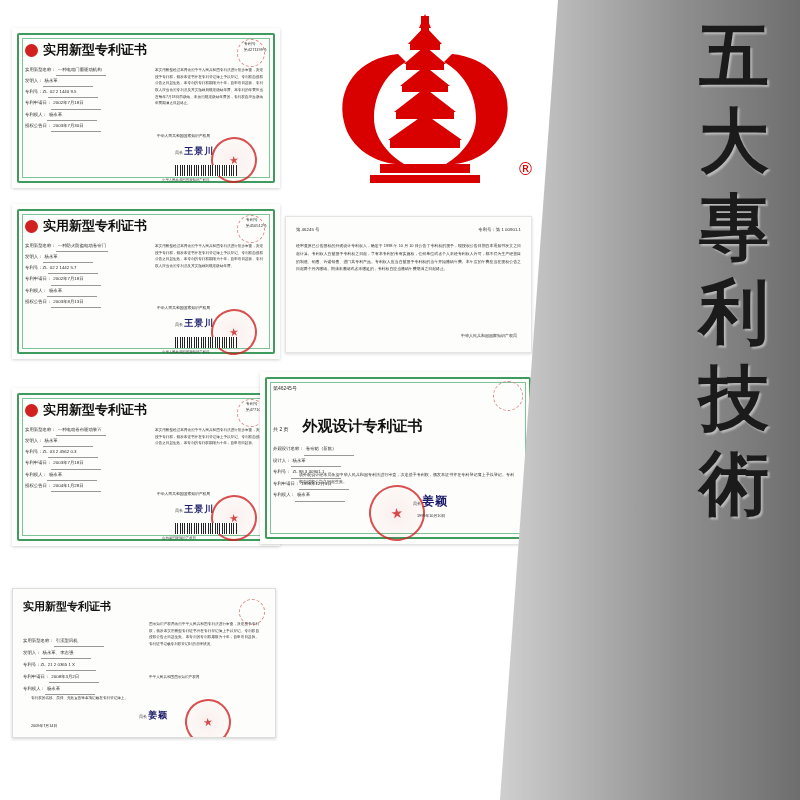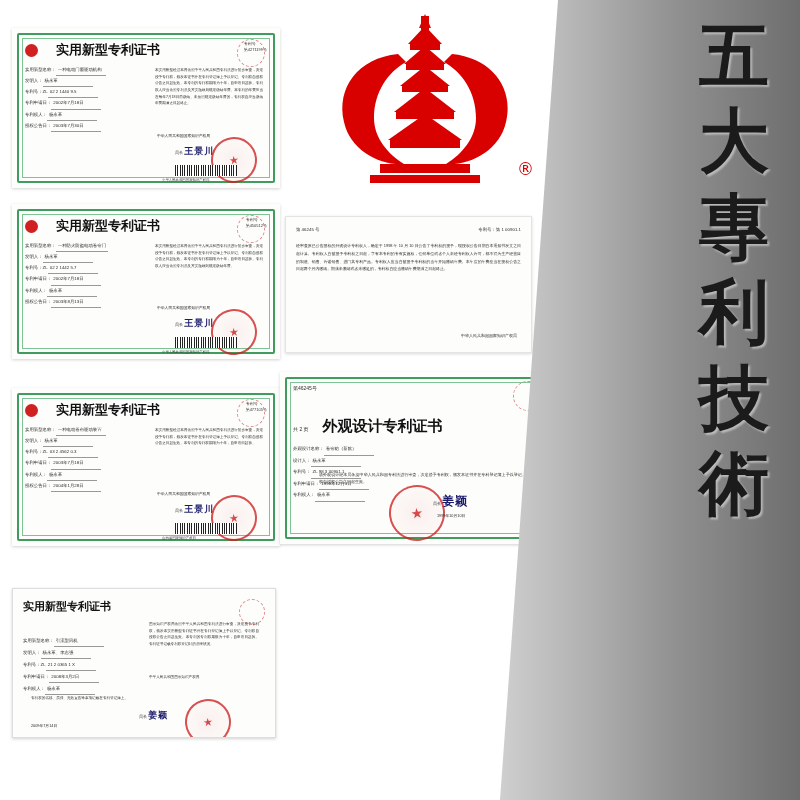--- a/index.html
+++ b/index.html
@@ -114,21 +114,21 @@
   }
   .cert-body {
     position: absolute;
     inset: 13px;
     color: #2a2a2a;
   }
 
   .cert-title {
     display: flex;
     align-items: center;
-    gap: 18px;
+    gap: 5px;
     font-family: "DejaVu Sans", "Liberation Sans", sans-serif;
     font-weight: bold;
     color: #111;
     white-space: nowrap;
   }
   .emblem-sm {
     width: 13px; height: 13px;
     border-radius: 50%;
     background: #d02020;
     flex: none;
@@ -433,21 +433,21 @@
     <div style="position:absolute; inset:10px;">
       <div style="display:flex; justify-content:space-between; font-size:4.4px; color:#2b2b2b;">
         <span>第 46245 号</span>
         <span>专利号：第 1 00901.1</span>
       </div>
       <div class="paragraph" style="position:relative; left:0; top:10px; width:100%; font-size:3.9px; line-height:2.0;">经审查原已公告授权的外观设计专利权人，确定于 1998 年 10 月 10 日公告了专利权的授予，现授权公告日期自本通知书发文之日起计算。专利权人自被授予专利权之日起，享有本专利的专有实施权，任何单位或者个人未经专利权人许可，都不得为生产经营目的制造、销售、许诺销售、进口其专利产品。专利权人应当自被授予专利权的当年开始缴纳年费。本年度的年费应当在授权公告之日起两个月内缴纳。期满未缴纳或者未缴足的，专利权自应当缴纳年费期满之日起终止。</div>
       <div class="footline" style="right:4px; bottom:4px; left:auto; font-size:4px;">中华人民共和国国家知识产权局</div>
     </div>
   </div>
 
-  <div class="cert" style="left:280px; top:372px; width:276px; height:172px;">
+  <div class="cert" style="left:260px; top:372px; width:276px; height:172px;">
     <div class="cert-frame"></div>
     <div class="cert-body">
       <div style="display:flex; justify-content:space-between; font-size:5px; color:#333;">
         <span>第46245号</span>
         <div class="sealstamp" style="position:relative; width:28px; height:28px; right:auto; top:-4px;"></div>
       </div>
       <div style="display:flex; align-items:baseline; gap:14px; margin-top:2px;">
         <span style="font-size:5px;">共 2 页</span>
         <span class="cert-center-title" style="font-size:15px;">外观设计专利证书</span>
       </div>

